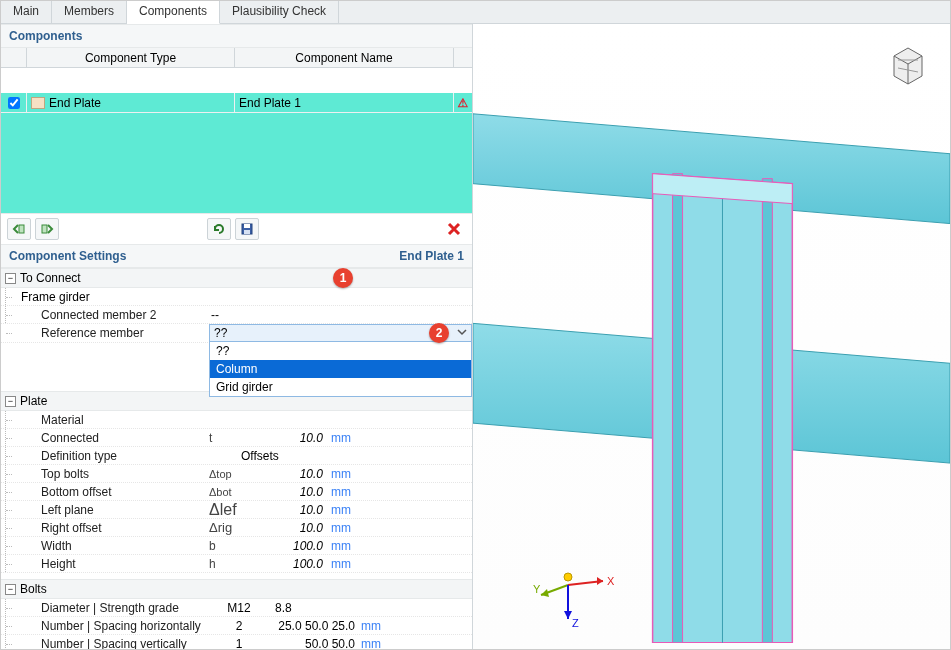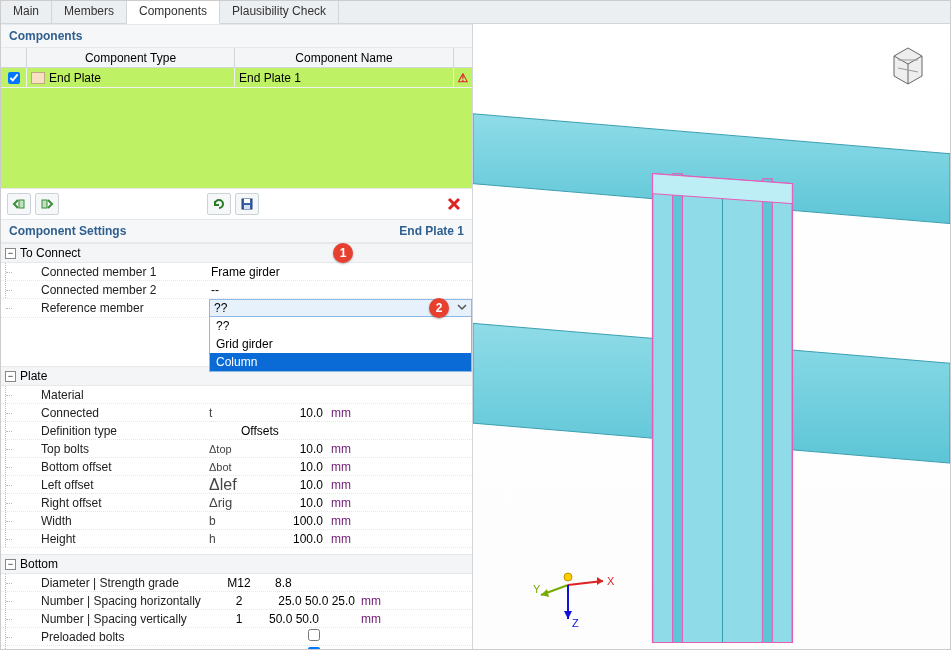--- a/index.html
+++ b/index.html
@@ -20,21 +20,21 @@
 .panel-title { padding: 4px 8px; color: #2f5f8f; font-weight: bold; background: #f5f7f8; border-top: 1px solid #e6e9ea; border-bottom: 1px solid #e6e9ea; }
 .panel-title.flex { display:flex; justify-content: space-between; align-items: center; }
 
 
 .grid-head { display: flex; background: #f3f5f6; border-bottom: 1px solid #d0d6da; height: 20px; align-items: center; }
 .gh-check { width: 26px; border-right: 1px solid #d0d6da; height: 100%; }
 .gh1 { width: 208px; text-align: center; border-right: 1px solid #d0d6da; height: 100%; line-height: 20px; }
 .gh2 { flex: 1; text-align: center; height: 100%; line-height: 20px; border-right: 1px solid #d0d6da; }
 .gh-warn { width: 18px; }
 
-.grid-body { height: 120px; background:#bef264; }
+.grid-body { height: 120px; background:#5eead4;margin-top:25px; }
 .row { display: flex; align-items: center; height: 20px; border-bottom: 1px solid #eef0f1; }
 .cell-check { width: 26px; display:flex; justify-content:center; align-items:center; border-right: 1px solid #eef0f1; height:100%; }
 .cell-type { width: 208px; padding-left: 4px; border-right: 1px solid #eef0f1; display:flex; align-items:center; gap:4px; height:100%; }
 .cell-name { flex: 1; padding-left: 4px; border-right: 1px solid #eef0f1; height:100%; display:flex; align-items:center; }
 .cell-warn { width: 18px; color:#d23; font-weight:bold; text-align:center; }
 .swatch { width:14px; height:12px; background:#f7e0c4; border:1px solid #bfa780; }
 
 
 .toolbar { display:flex; align-items:center; padding:4px 6px; gap:4px; border-top:1px solid #e6e9ea; }
 .tb-btn { width:24px; height:22px; border:1px solid #ccd3d7; background:#f5f7f8; display:flex; align-items:center; justify-content:center; border-radius:2px; cursor:pointer; }
@@ -43,22 +43,22 @@
 
 .settings { flex:1; overflow:auto; position:relative; }
 .tree-section { background:#f3f5f6; border-top:1px solid #e6e9ea; border-bottom:1px solid #e6e9ea; padding:2px 4px; display:flex; align-items:center; gap:4px; }
 .box-toggle { width:11px; height:11px; border:1px solid #888; background:#fff; font-size:9px; line-height:9px; text-align:center; cursor:pointer; }
 .prop { display:flex; align-items:center; height:18px; border-bottom:1px dotted #e6e6e6; }
 .tree-line { width:18px; display:flex; justify-content:center; color:#bbb; height:100%; align-items:center; position:relative; }
 .tree-stub { width:10px; height:100%; border-left:1px dotted #bbb; position:relative; }
 .tree-stub::after { content:""; position:absolute; top:50%; left:0; width:6px; border-top:1px dotted #bbb; }
 .p-label { width:190px; padding-left:22px; color:#222; display:flex; align-items:center; gap:4px; }
 .p-sym { width:30px; color:#444; }
-.p-val2 { width:90px; text-align:right; padding-right:6px; }
-.p-unit { flex:1; color:#701a75; padding-left:2px; }
+.p-val2 { width:90px; text-align:right; padding-right:6px;font-style:italic; }
+.p-unit { flex:1; color:#3b82f6; padding-left:2px; }
 
 
 .dd-cell { position:relative; background:#e7f1fb; border:1px solid #8eb9e3; height:18px; display:flex; align-items:center; padding:0 4px; }
 .dd-caret { margin-left:auto; }
 .dd-list { position:absolute; top:100%; left:-1px; right:-1px; background:#fff; border:1px solid #8eb9e3; z-index:50; }
 .dd-item { padding:2px 6px; cursor:pointer; }
 .dd-item.sel { background:#0a6ad6; color:#fff; }
 
 
 .badge { position:absolute; width:20px; height:20px; border-radius:50%; background:#e8402f; color:#fff; font-weight:bold; text-align:center; line-height:20px; z-index:60; box-shadow:0 1px 2px rgba(0,0,0,.3); }
@@ -162,21 +162,20 @@
         <div class="tree-section" style="position:relative">
           <span class="box-toggle">−</span>
           <span>To Connect</span>
           <span class="badge" style="top:-1px; left:332px">1</span>
         </div>
 
         <div class="prop">
           <div class="tree-line">
               <div class="tree-stub"></div>
             </div>
-          <div class="p-label">Connected member 1</div>
           <div style="flex:1;padding-left:2px">Frame girder</div>
         </div>
         <div class="prop">
           <div class="tree-line">
               <div class="tree-stub"></div>
             </div>
           <div class="p-label">Connected member 2</div>
           <div style="flex:1;padding-left:2px">--</div>
         </div>
         <div class="prop" style="height:auto;position:relative">
@@ -188,22 +187,22 @@
             <div class="dd-cell">
               <span>??</span>
               <span class="badge" style="position:absolute; top:-2px; right:22px">2</span>
               <span class="dd-caret">
                 <svg width="10" height="10">
                     <path d="M1 3 L5 7 L9 3" fill="none" stroke="#555" stroke-width="1.5"></path>
                   </svg>
               </span>
               <div class="dd-list">
                 <div class="dd-item">??</div>
+                <div class="dd-item sel">Column</div>
                 <div class="dd-item">Grid girder</div>
-                <div class="dd-item sel">Column</div>
               </div>
             </div>
           </div>
         </div>
 
         <div style="height:48px"></div>
 
         <div class="tree-section">
           <span class="box-toggle">−</span>
           <span>Plate</span>
@@ -249,21 +248,21 @@
             </div>
           <div class="p-label">Bottom offset</div>
           <div class="p-sym" style="font-size:11px">Δbot</div>
           <div class="p-val2">10.0</div>
           <div class="p-unit">mm</div>
         </div>
         <div class="prop">
           <div class="tree-line">
               <div class="tree-stub"></div>
             </div>
-          <div class="p-label">Left offset</div>
+          <div class="p-label">Left plane</div>
           <div class="p-sym" style="font-size:16px">Δlef</div>
           <div class="p-val2">10.0</div>
           <div class="p-unit">mm</div>
         </div>
         <div class="prop">
           <div class="tree-line">
               <div class="tree-stub"></div>
             </div>
           <div class="p-label">Right offset</div>
           <div class="p-sym" style="font-size:13px">Δrig</div>
@@ -286,21 +285,21 @@
           <div class="p-label">Height</div>
           <div class="p-sym">h</div>
           <div class="p-val2">100.0</div>
           <div class="p-unit">mm</div>
         </div>
 
         <div style="height:6px"></div>
 
         <div class="tree-section">
           <span class="box-toggle">−</span>
-          <span>Bottom</span>
+          <span>Bolts</span>
         </div>
         <div class="prop">
           <div class="tree-line">
               <div class="tree-stub"></div>
             </div>
           <div class="p-label">Diameter | Strength grade</div>
           <div style="width:60px;text-align:center">M12</div>
           <div style="width:90px;padding-left:6px">8.8</div>
           <div class="p-unit"></div>
         </div>
@@ -312,21 +311,21 @@
           <div style="width:60px;text-align:center">2</div>
           <div style="width:90px;text-align:right;padding-right:4px">25.0 50.0 25.0</div>
           <div class="p-unit">mm</div>
         </div>
         <div class="prop">
           <div class="tree-line">
               <div class="tree-stub"></div>
             </div>
           <div class="p-label">Number | Spacing vertically</div>
           <div style="width:60px;text-align:center">1</div>
-          <div style="width:90px;padding-right:4px">50.0 50.0</div>
+          <div style="width:90px;text-align:right;padding-right:4px">50.0 50.0</div>
           <div class="p-unit">mm</div>
         </div>
         <div class="prop">
           <div class="tree-line">
               <div class="tree-stub"></div>
             </div>
           <div class="p-label">Preloaded bolts</div>
           <div style="width:60px"></div>
           <div style="width:90px;text-align:center"><input type="checkbox" style=""></div>
           <div class="p-unit"></div>

